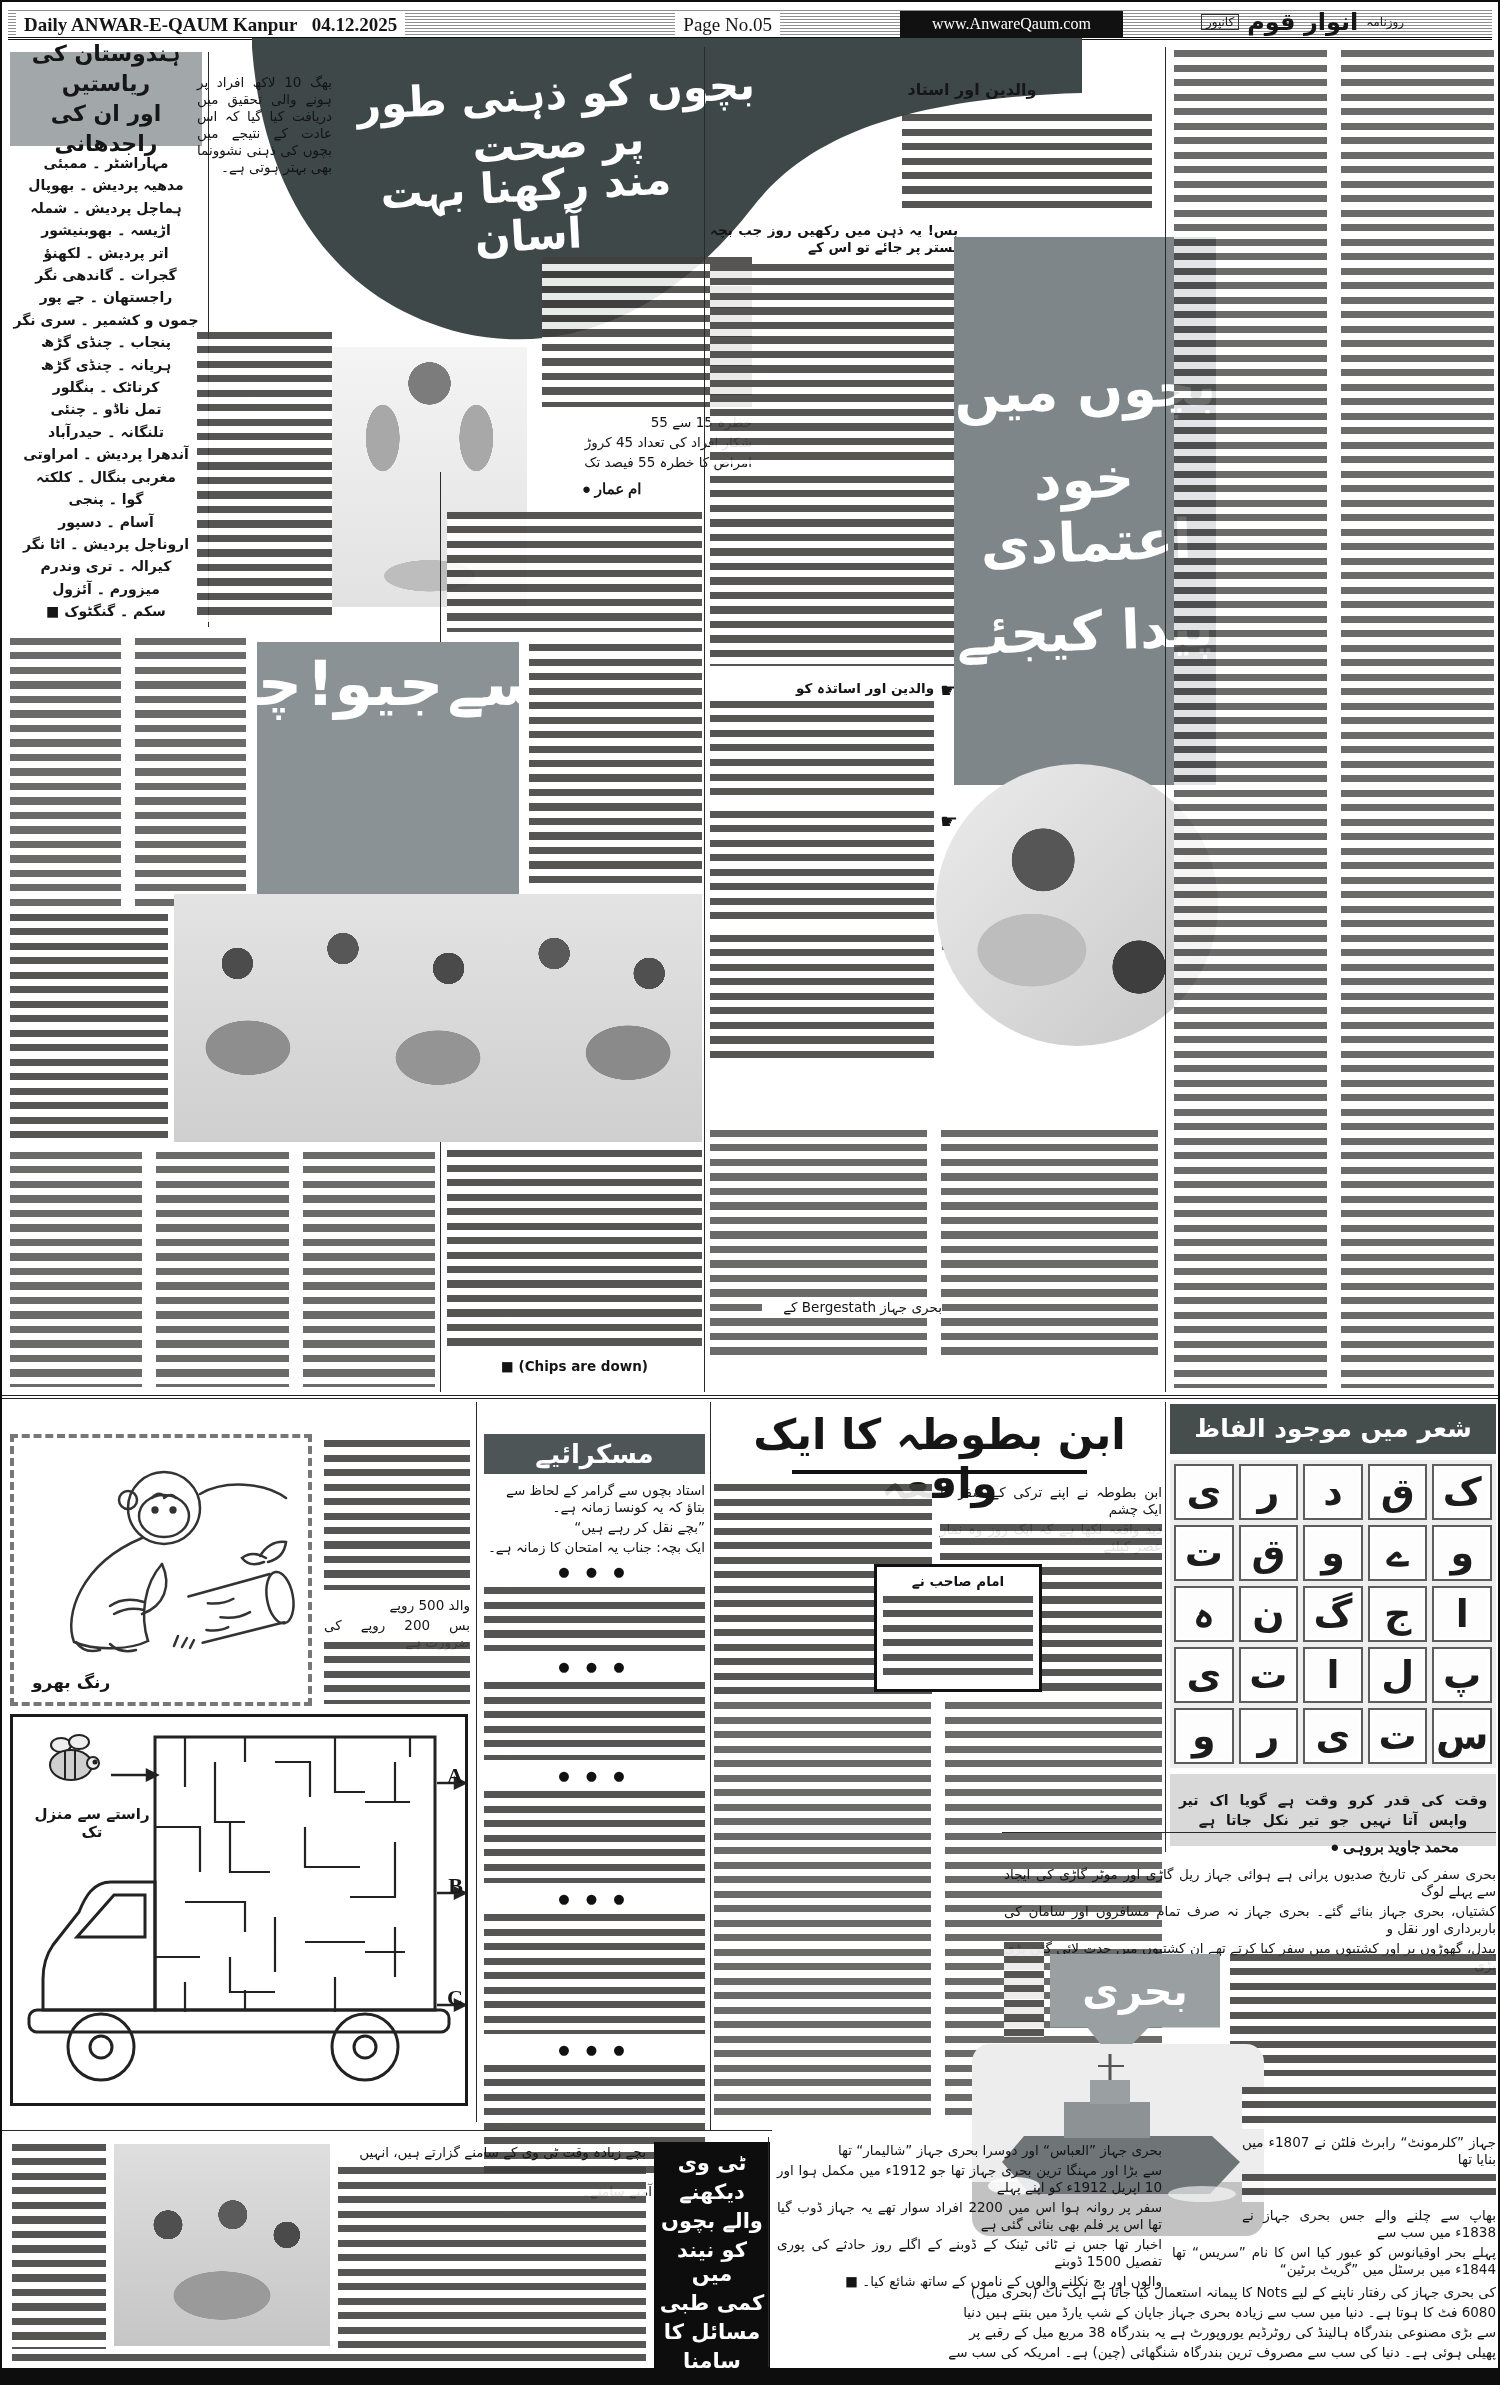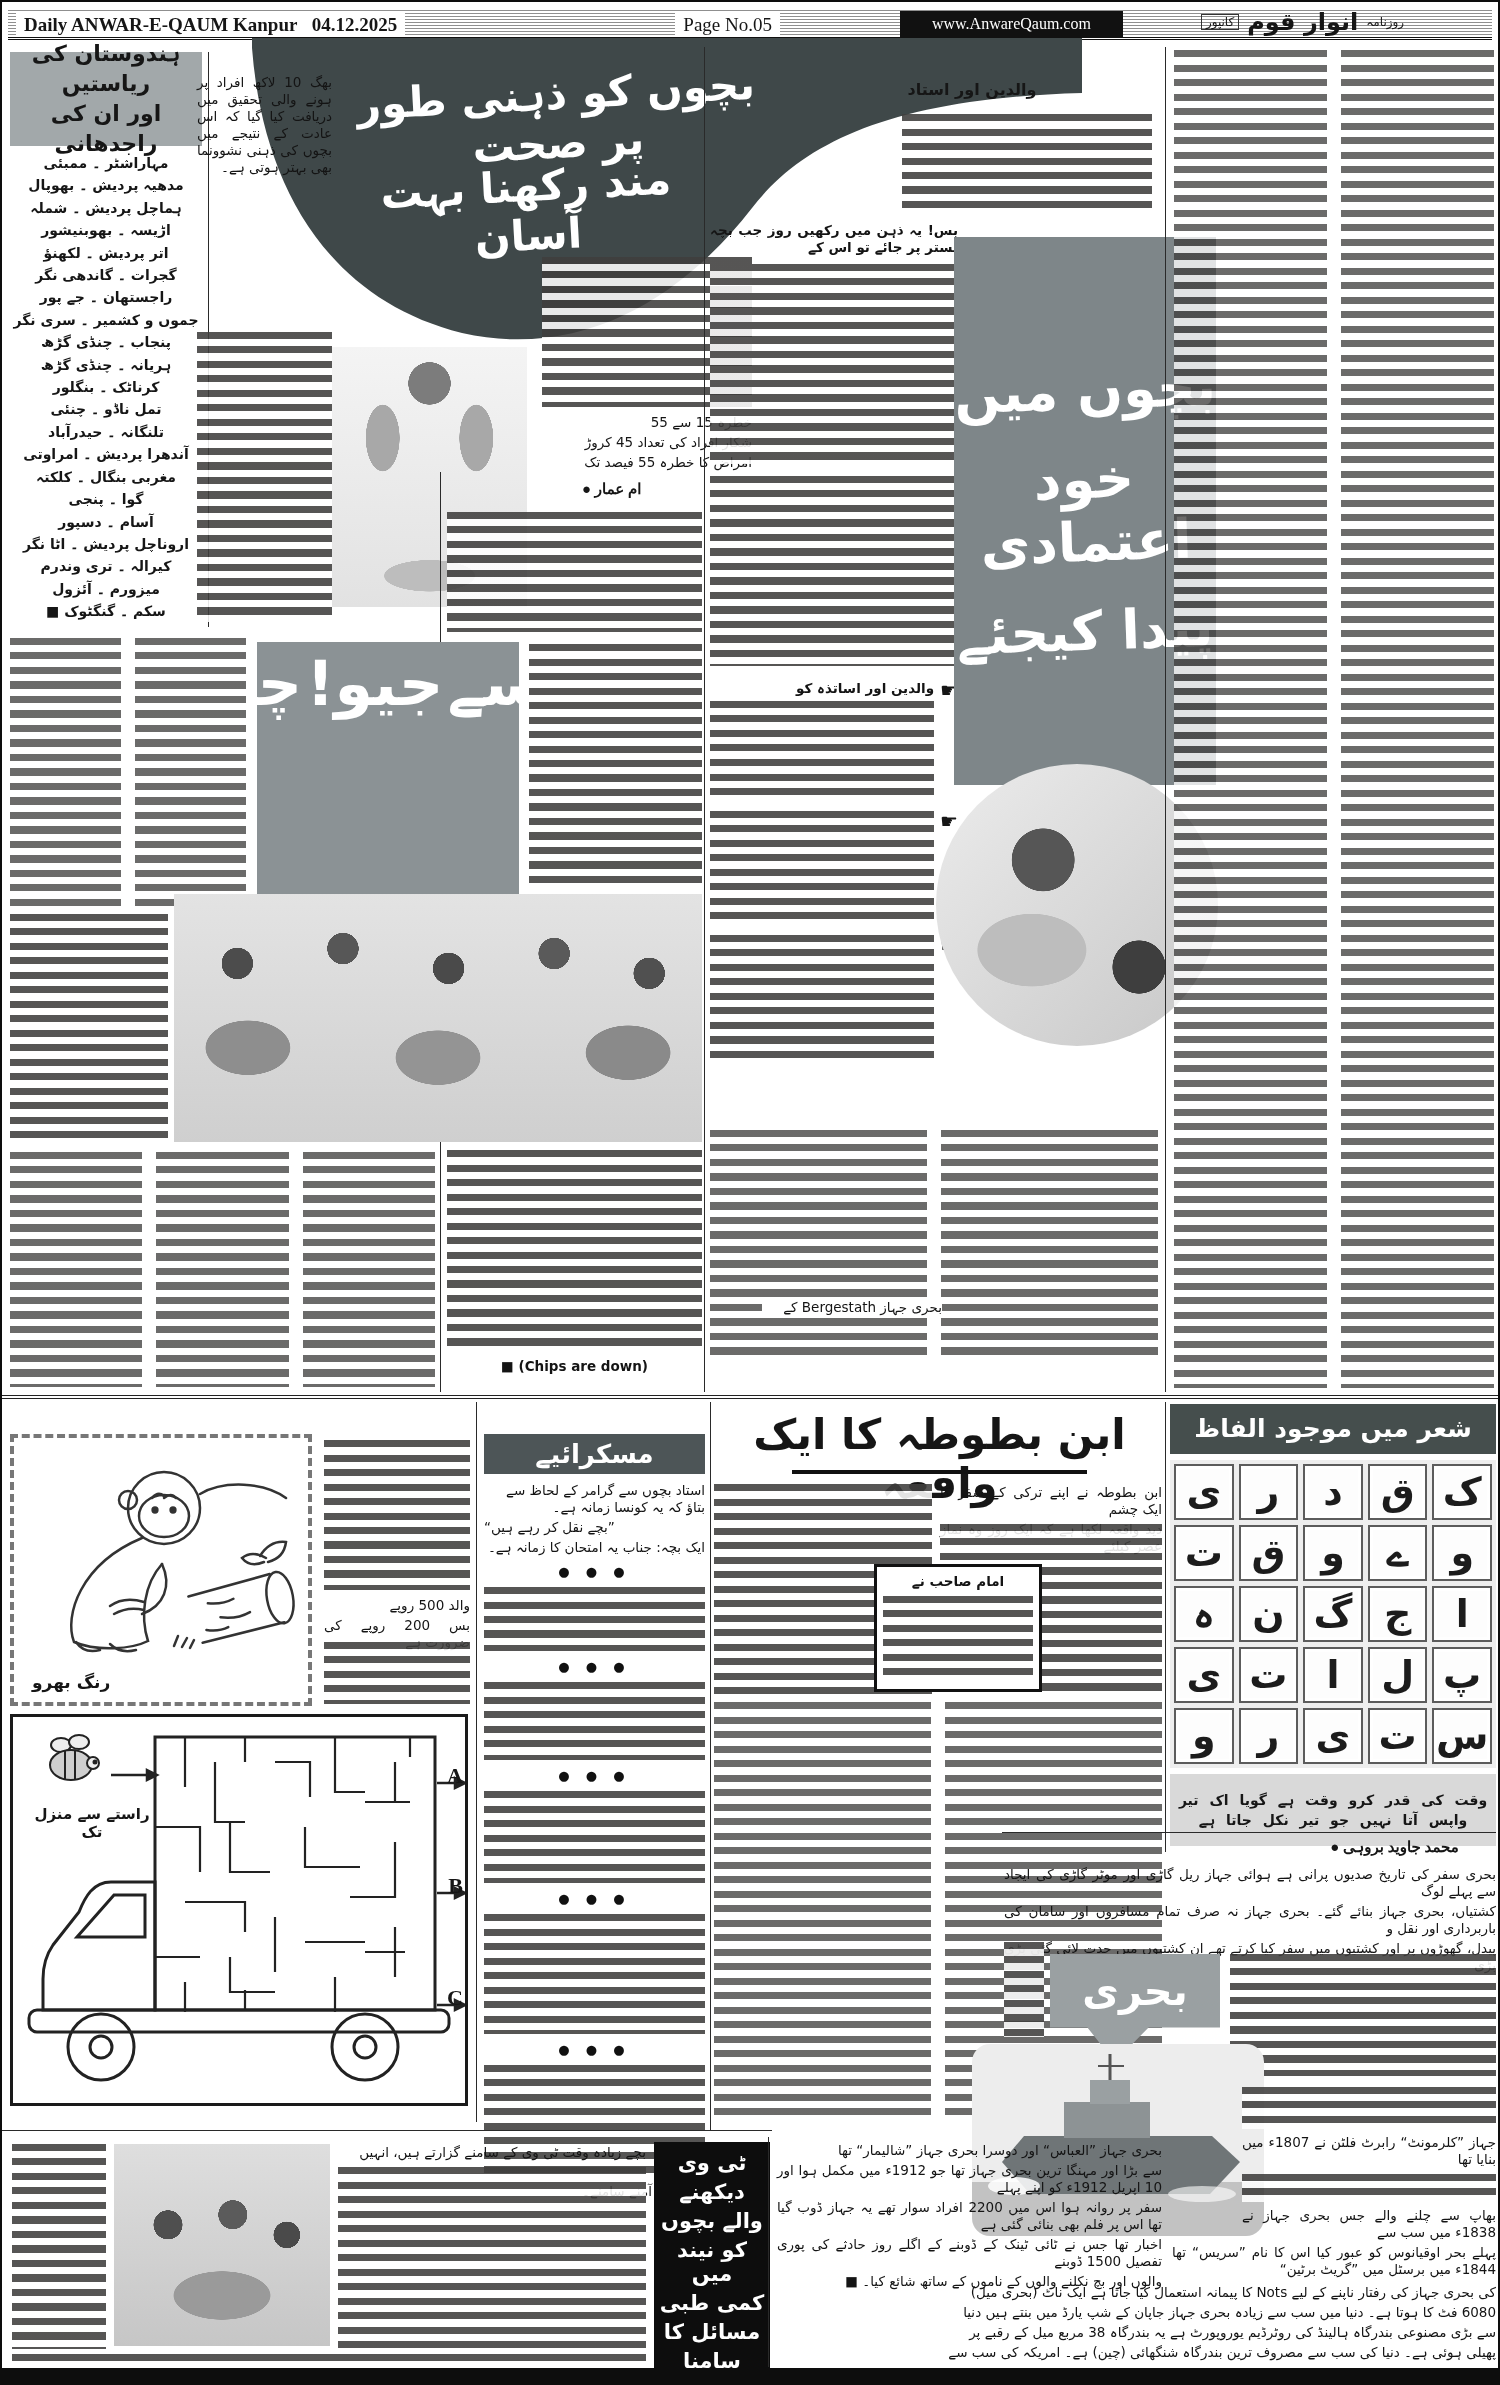--- a/index.html
+++ b/index.html
@@ -264,21 +264,21 @@
     <span class="abs en bold" style="right:2px;top:46px;font-size:22px;">A</span>
     <span class="abs en bold" style="right:2px;top:156px;font-size:22px;">B</span>
     <span class="abs en bold" style="right:2px;top:268px;font-size:22px;">C</span>
     <div class="u bold" style="position:absolute;left:14px;top:88px;width:130px;font-size:15px;text-align:center;">راستے سے منزل تک</div>
   </div>
 
   <div class="abs" style="left:482px;top:1432px;width:221px;">
     <div class="whbox u" style="background:#4d5557;height:40px;line-height:40px;font-size:26px;">مسکرائیے</div>
     <div class="u ln" style="margin-top:8px;">
         <div style="text-align:right;">استاد بچوں سے گرامر کے لحاظ سے بتاؤ کہ یہ کونسا زمانہ ہے۔</div>
-        <div style="text-align:left;">”بچے نقل کر رہے ہیں“</div>
+        <div style="text-align:right;">”بچے نقل کر رہے ہیں“</div>
         <div style="text-align:right;">ایک بچہ: جناب یہ امتحان کا زمانہ ہے۔</div>
       </div>
     <div class="sep-dots" style="margin:8px 0;">● ● ●</div>
     <div class="tx" style="height:64px;"></div>
     <div class="sep-dots" style="margin:8px 0;">● ● ●</div>
     <div class="tx" style="height:78px;"></div>
     <div class="sep-dots" style="margin:8px 0;">● ● ●</div>
     <div class="tx" style="height:92px;"></div>
     <div class="sep-dots" style="margin:8px 0;">● ● ●</div>
     <div class="tx" style="height:120px;"></div>

